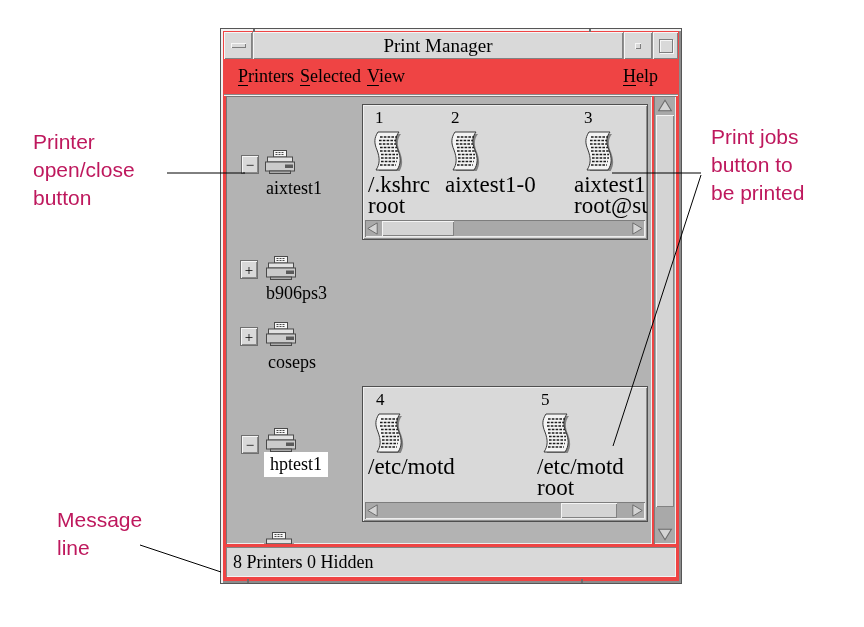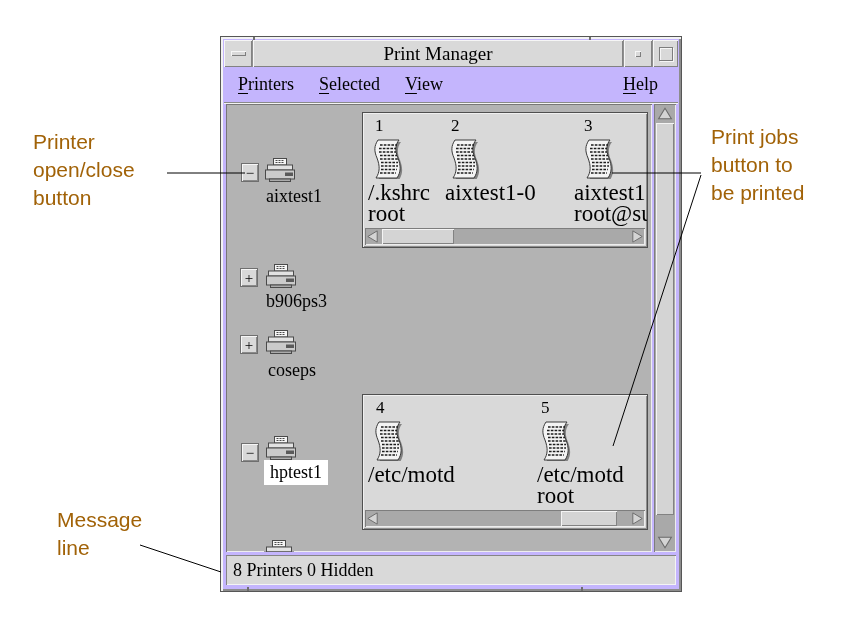--- a/index.html
+++ b/index.html
@@ -7,52 +7,52 @@
   body { position: relative; font-family: "Liberation Serif", serif; color: #000; }
 
   
   .raised { box-shadow: inset 1px 1px 0 #f6f6f6, inset -1px -1px 0 #828282; }
 
   
   .callout {
     position: absolute;
     font-family: "Liberation Sans", sans-serif;
     font-size: 21px; line-height: 28px;
-    white-space: pre-line; color: #a16207;
+    white-space: pre-line; color: #be185d;
   }
   #callout-printer { left: 33px; top: 128px; }
   #callout-jobs    { left: 711px; top: 123px; }
   #callout-message { left: 57px;  top: 506px; }
   #callout-lines { position: absolute; left: 0; top: 0; width: 864px; height: 627px; z-index: 30; pointer-events: none; }
 
   
   #window {
-    position: absolute; left: 220px; top: 36px; width: 462px; height: 556px;
-    background: #c4b5fd; border: 1px solid #565656;
+    position: absolute; left: 220px; top: 28px; width: 462px; height: 556px;
+    background: #ef4444; border: 1px solid #565656;
     box-shadow: inset 2px 2px 0 #f3f3f3, inset -2px -2px 0 #8c8c8c;
     z-index: 10;
   }
   .frame-tick { position: absolute; width: 2px; height: 4px; background: #6e6e6e; }
 
   #titlebar {
     position: absolute; left: 3px; top: 3px; right: 3px; height: 27px;
     background: #8f8f8f; display: flex; gap: 1px;
   }
   .tb-section { background: #d9d9d9; height: 100%; display: flex; align-items: center; justify-content: center; }
   #tb-menu-btn { width: 28px; }
   #tb-title { flex: 1; font-size: 19px; }
   #tb-min-btn { width: 28px; }
   #tb-max-btn { width: 25px; }
   .tb-dash { width: 15px; height: 5px; background: #d9d9d9; box-shadow: inset 1px 1px 0 #f6f6f6, inset -1px -1px 0 #7d7d7d; }
   .tb-dot  { width: 6px;  height: 6px; background: #d9d9d9; box-shadow: inset 1px 1px 0 #f6f6f6, inset -1px -1px 0 #7d7d7d; }
   .tb-square { width: 14px; height: 14px; border: 1px solid #7d7d7d; box-shadow: 1px 1px 0 #f6f6f6, inset 1px 1px 0 #f6f6f6; }
 
   #menubar {
     position: absolute; left: 3px; top: 30px; right: 3px; height: 35px;
-    display: flex; align-items: center; padding: 0 20px 0 14px; gap: 25px;
+    display: flex; align-items: center; padding: 0 20px 0 14px; gap: 6px;
     font-size: 18px;
   }
   .menu-item { cursor: default; }
   .menu-item .mn { text-decoration: underline; text-underline-offset: 3px; }
   #menu-help { margin-left: auto; }
   #menu-separator { position: absolute; left: 3px; top: 65px; right: 3px; height: 2px;
     border-top: 1px solid #8a8a8a; border-bottom: 1px solid #f4f4f4; }
 
   #main { position: absolute; left: 5px; top: 67px; width: 450px; height: 448px; }
 

